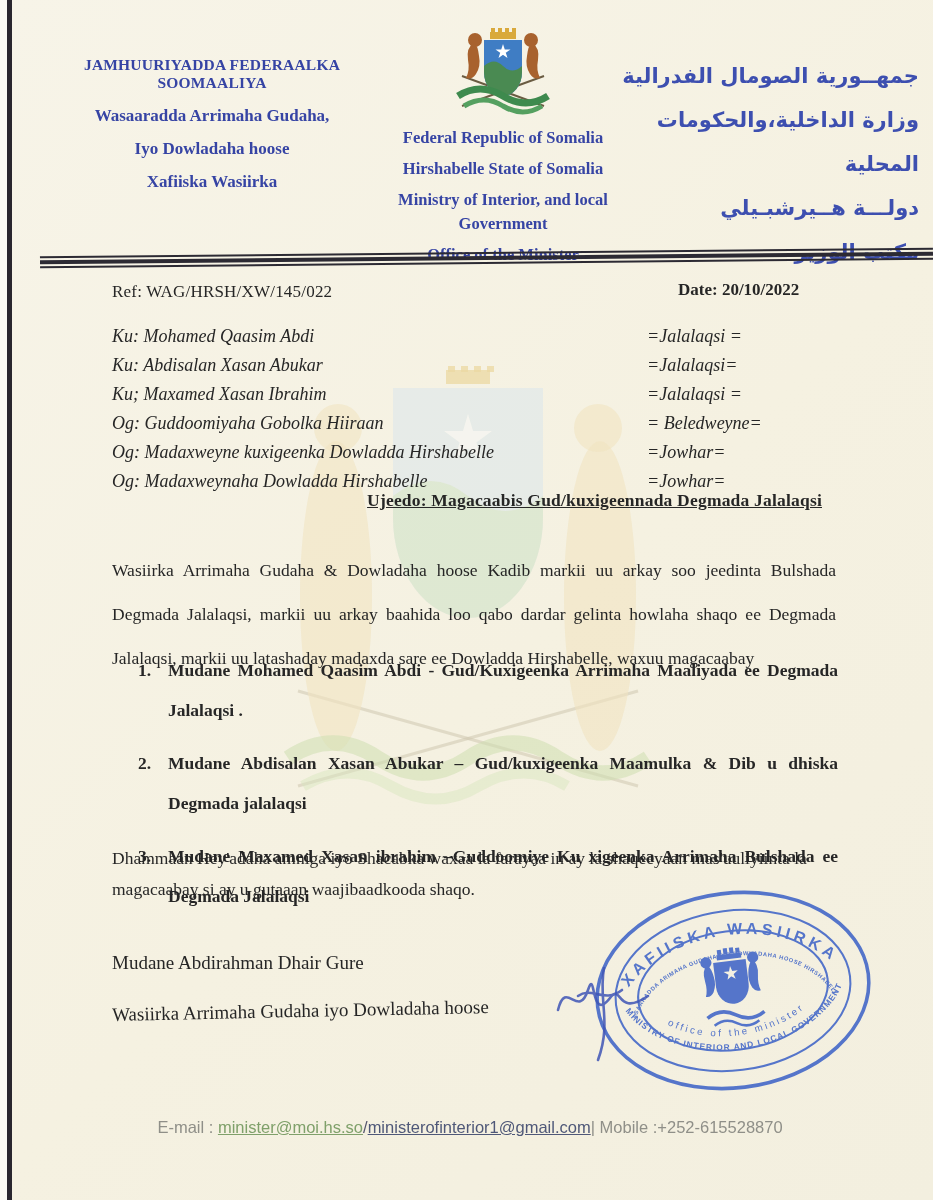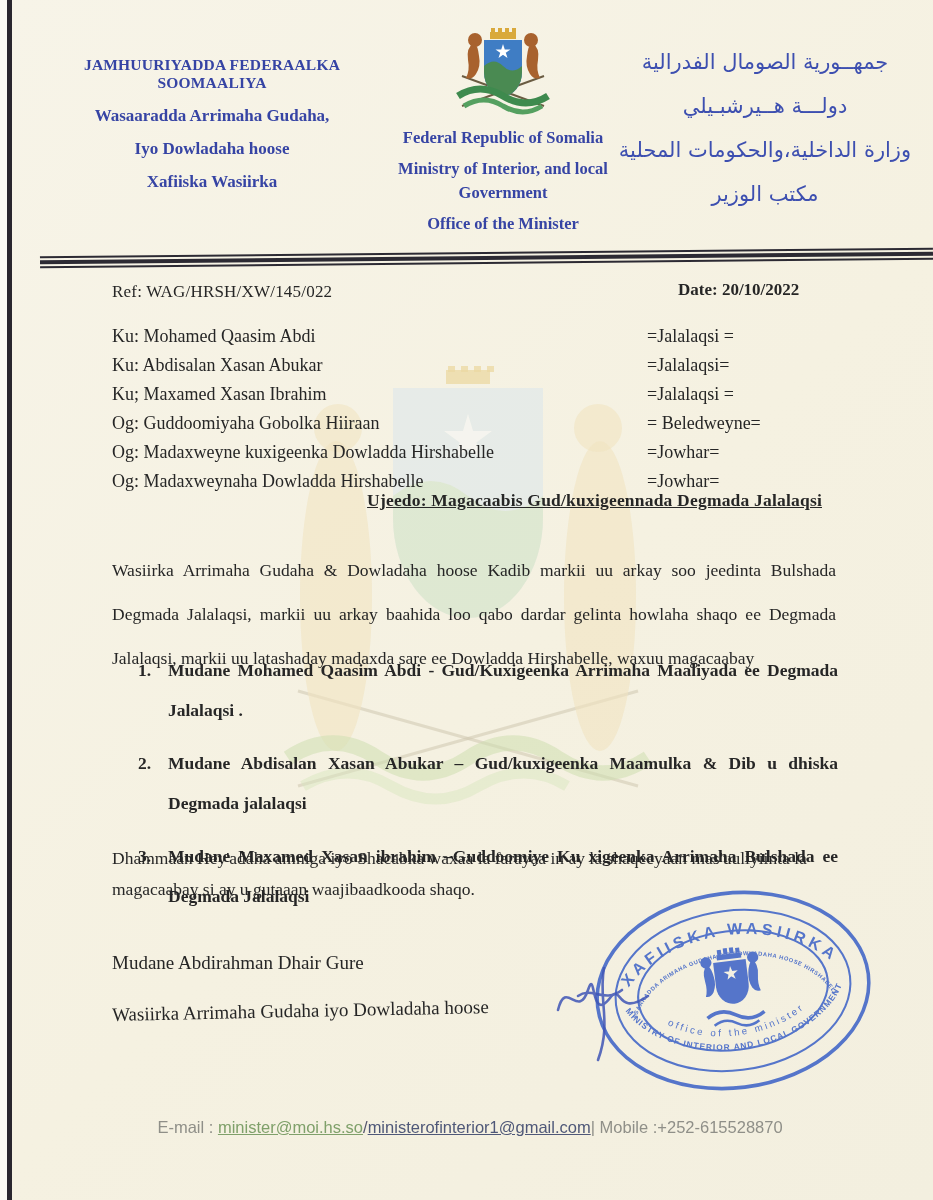--- a/index.html
+++ b/index.html
@@ -18,37 +18,37 @@
   }
   .hdr-left .l0{font-size:15.5px;letter-spacing:.2px;margin-bottom:14px;}
   .hdr-left .ln{font-size:17px;margin-bottom:13px;}
   .hdr-center{
     position:absolute;left:368px;top:28px;width:270px;text-align:center;z-index:2;
     color:#3644a4;font-weight:bold;
   }
   .hdr-center .logo{display:inline-block;margin-bottom:6px;}
   .hdr-center .cl{font-size:16.5px;line-height:24px;margin-bottom:7px;}
   .hdr-arabic{
-    position:absolute;right:14px;top:40px;width:308px;text-align:center;z-index:2;
-    color:#3d4fb0;font-weight:normal;font-family:"DejaVu Sans",sans-serif;
+    position:absolute;right:14px;top:54px;width:308px;text-align:right;z-index:2;
+    color:#3d4fb0;font-weight:bold;font-family:"DejaVu Sans",sans-serif;
   }
   .hdr-arabic .al{font-size:21px;line-height:44px;}
 
   
   .rule{position:absolute;left:40px;top:252px;width:893px;transform:rotate(-.55deg);z-index:2;}
   .rule .r1{height:2px;background:#2c2a33;margin-bottom:2px;}
   .rule .r2{height:4px;background:#2c2a33;margin-bottom:2px;}
   .rule .r3{height:2px;background:#2c2a33;}
 
   
   .ref{position:absolute;left:112px;top:282px;font-size:17px;z-index:2;letter-spacing:.2px;}
   .date{position:absolute;left:678px;top:280px;font-size:17px;font-weight:bold;z-index:2;}
 
   
-  .recips{position:absolute;left:112px;top:322px;width:710px;z-index:2;}
+  .recips{position:absolute;left:112px;top:322px;width:710px;z-index:2;font-style:italic;}
   .recip-row{display:flex;font-size:18px;line-height:29px;}
   .recip-row .nm{flex:1;}
   .recip-row .loc{width:175px;margin-left:22px;}
 
   
   .subject{
     position:absolute;left:112px;top:490px;width:710px;text-align:right;z-index:2;
     font-weight:bold;font-size:17.5px;text-decoration:underline;letter-spacing:.2px;
   }
 
@@ -132,28 +132,29 @@
         <polygon points="59,16 63.5,30 51.5,21.5 66.5,21.5 54.5,30" fill="#ffffff"></polygon>
         <path d="M30,14 q-8,6 -6,18 q2,10 -2,18 q6,2 10,-4 q5,-8 3,-18 q-1,-10 -5,-14 z" fill="#a8622e"></path>
         <circle cx="31" cy="12" r="7" fill="#a8622e"></circle>
         <path d="M88,14 q8,6 6,18 q-2,10 2,18 q-6,2 -10,-4 q-5,-8 -3,-18 q1,-10 5,-14 z" fill="#a8622e"></path>
         <circle cx="87" cy="12" r="7" fill="#a8622e"></circle>
         <path d="M14,68 q22,-14 45,0 q23,14 45,0" stroke="#3e8a4e" stroke-width="7" fill="none"></path>
         <path d="M20,78 q20,-12 39,0 q20,12 39,0" stroke="#55a060" stroke-width="5" fill="none"></path>
       </svg>
     </span>
     <div class="cl">Federal Republic of Somalia</div>
+    <div class="cl">Hirshabelle State of Somalia</div>
     <div class="cl">Ministry of Interior, and local Government</div>
     <div class="cl">Office of the Minister</div>
   </div>
 
   <div class="hdr-arabic" dir="rtl">
     <div class="al">جمهــورية الصومال الفدرالية</div>
+    <div class="al">وزارة الداخلية،والحكومات المحلية</div>
     <div class="al">دولـــة هــيرشبـيلي</div>
-    <div class="al">وزارة الداخلية،والحكومات المحلية</div>
     <div class="al">مكتب الوزير</div>
   </div>
 
   <div class="rule">
     <div class="r1"></div>
       <div class="r2"></div>
       <div class="r3"></div>
   </div>
 
   <div class="ref">Ref: WAG/HRSH/XW/145/022</div>

